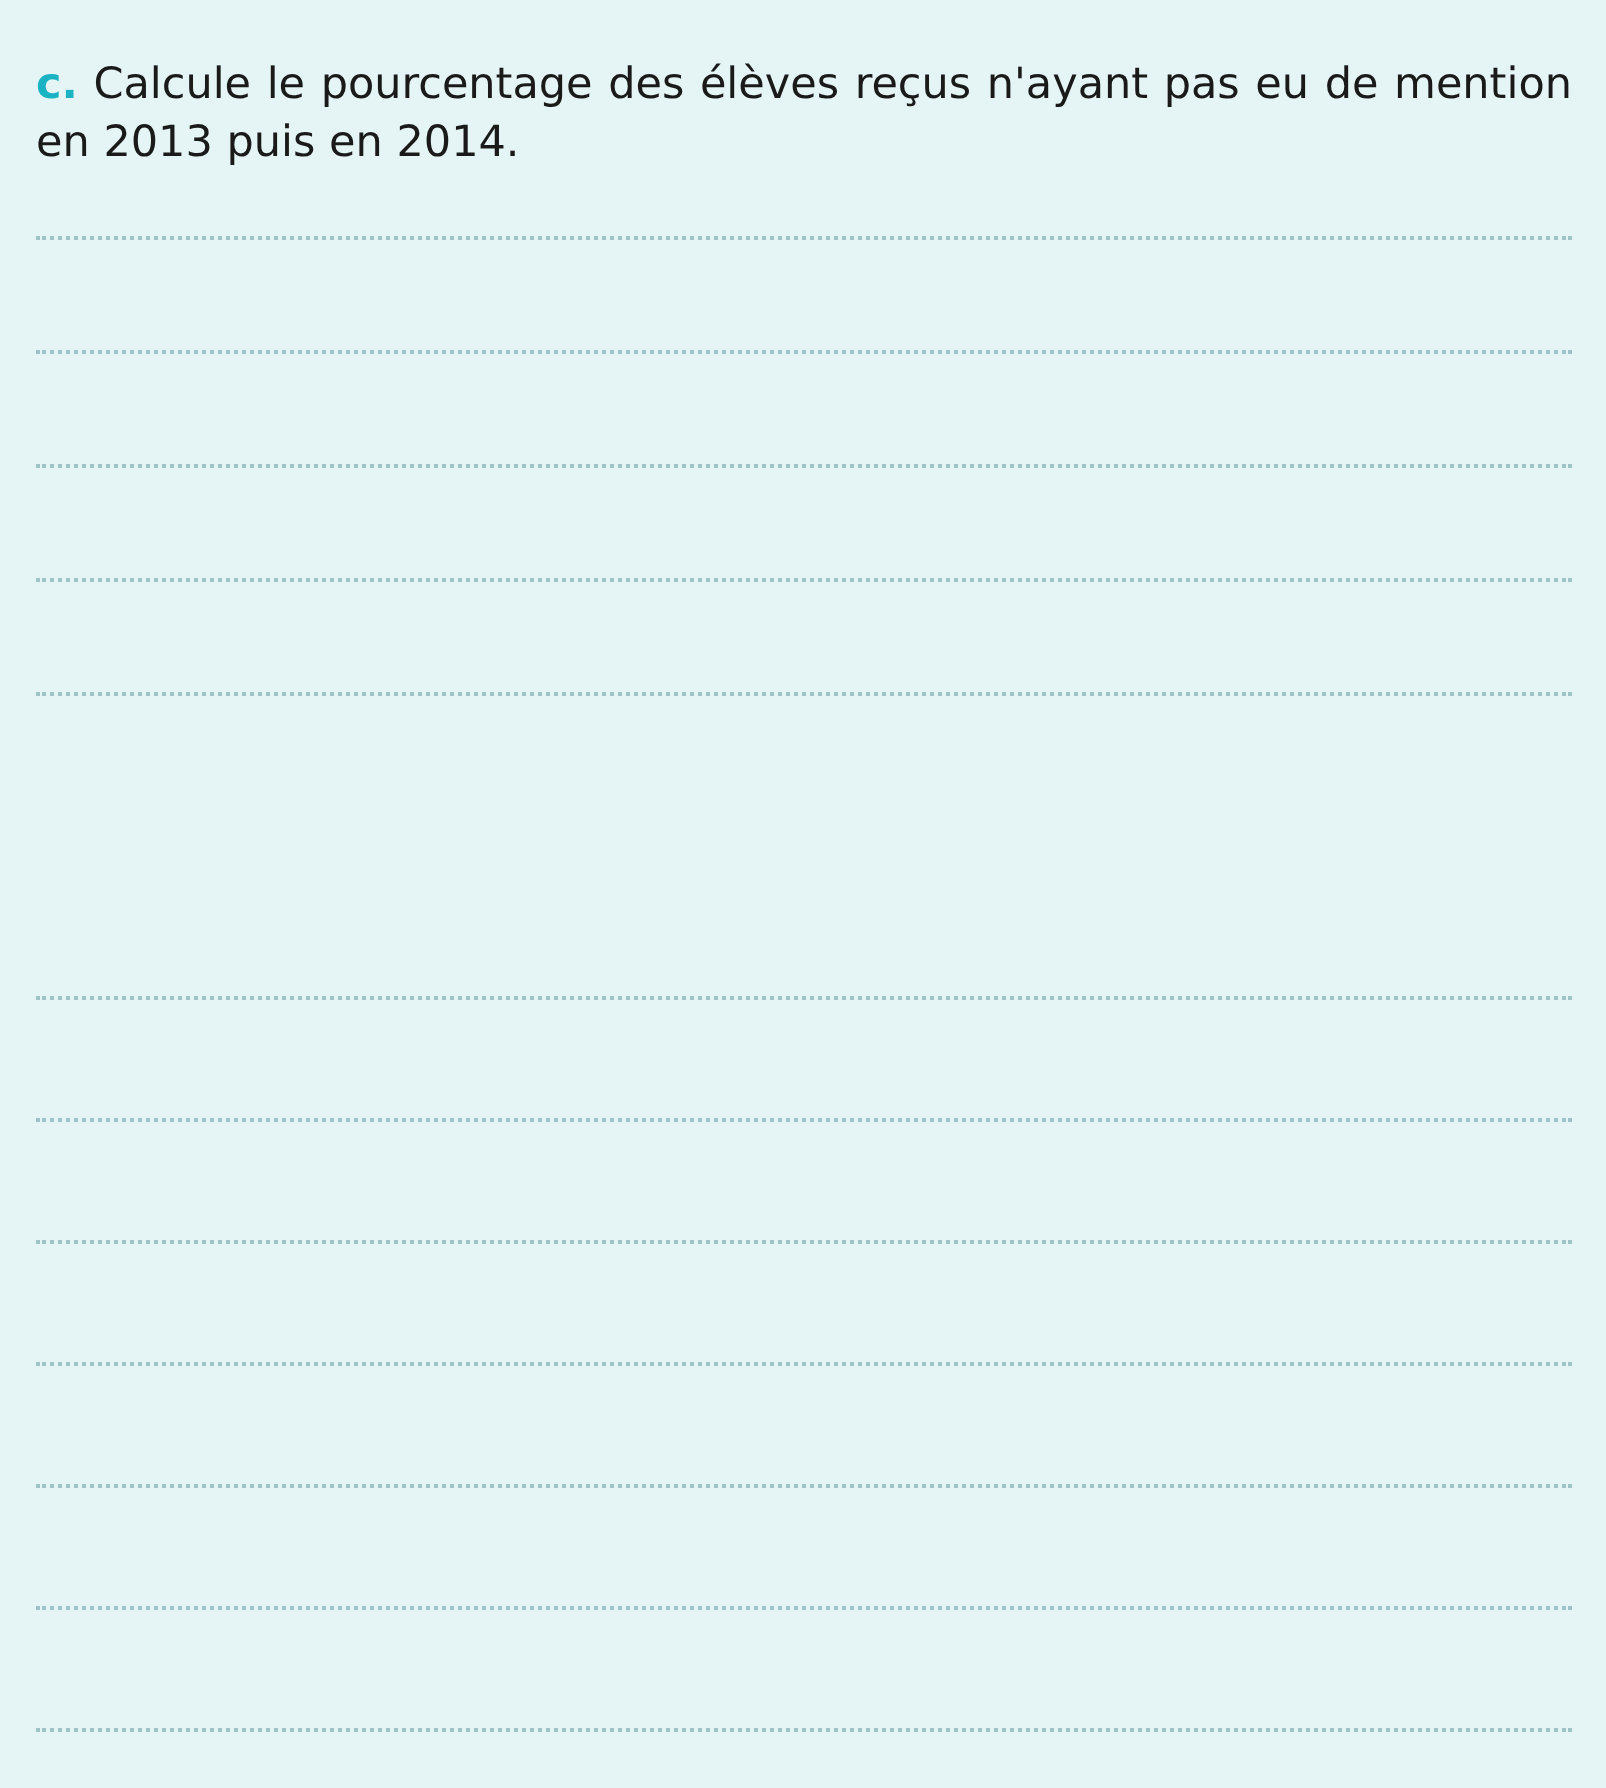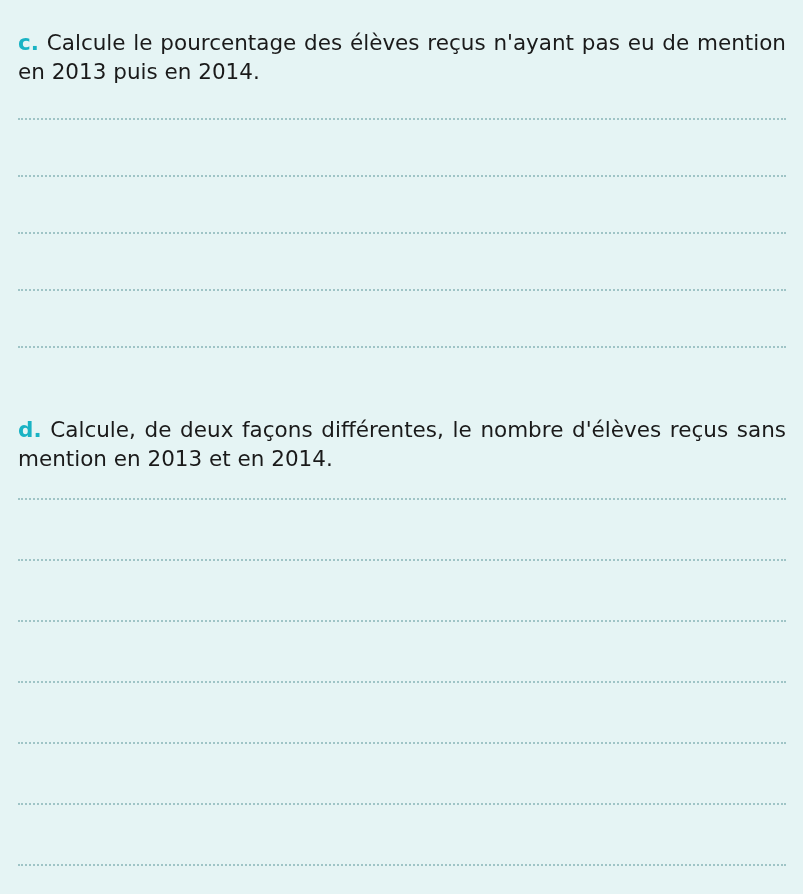--- a/index.html
+++ b/index.html
@@ -70,23 +70,20 @@
   </p>
 
   <div class="lines group-c">
     <div class="dotline"></div>
     <div class="dotline"></div>
     <div class="dotline"></div>
     <div class="dotline"></div>
     <div class="dotline"></div>
   </div>
 
-  <p class="question q-d">
-    <span class="label">d.</span><span> Calcule, de deux façons différentes, le nombre d'élèves reçus sans mention en 2013 et en 2014.</span>
-  </p>
 
   <div class="lines group-d">
     <div class="dotline"></div>
     <div class="dotline"></div>
     <div class="dotline"></div>
     <div class="dotline"></div>
     <div class="dotline"></div>
     <div class="dotline"></div>
     <div class="dotline"></div>
   </div>

